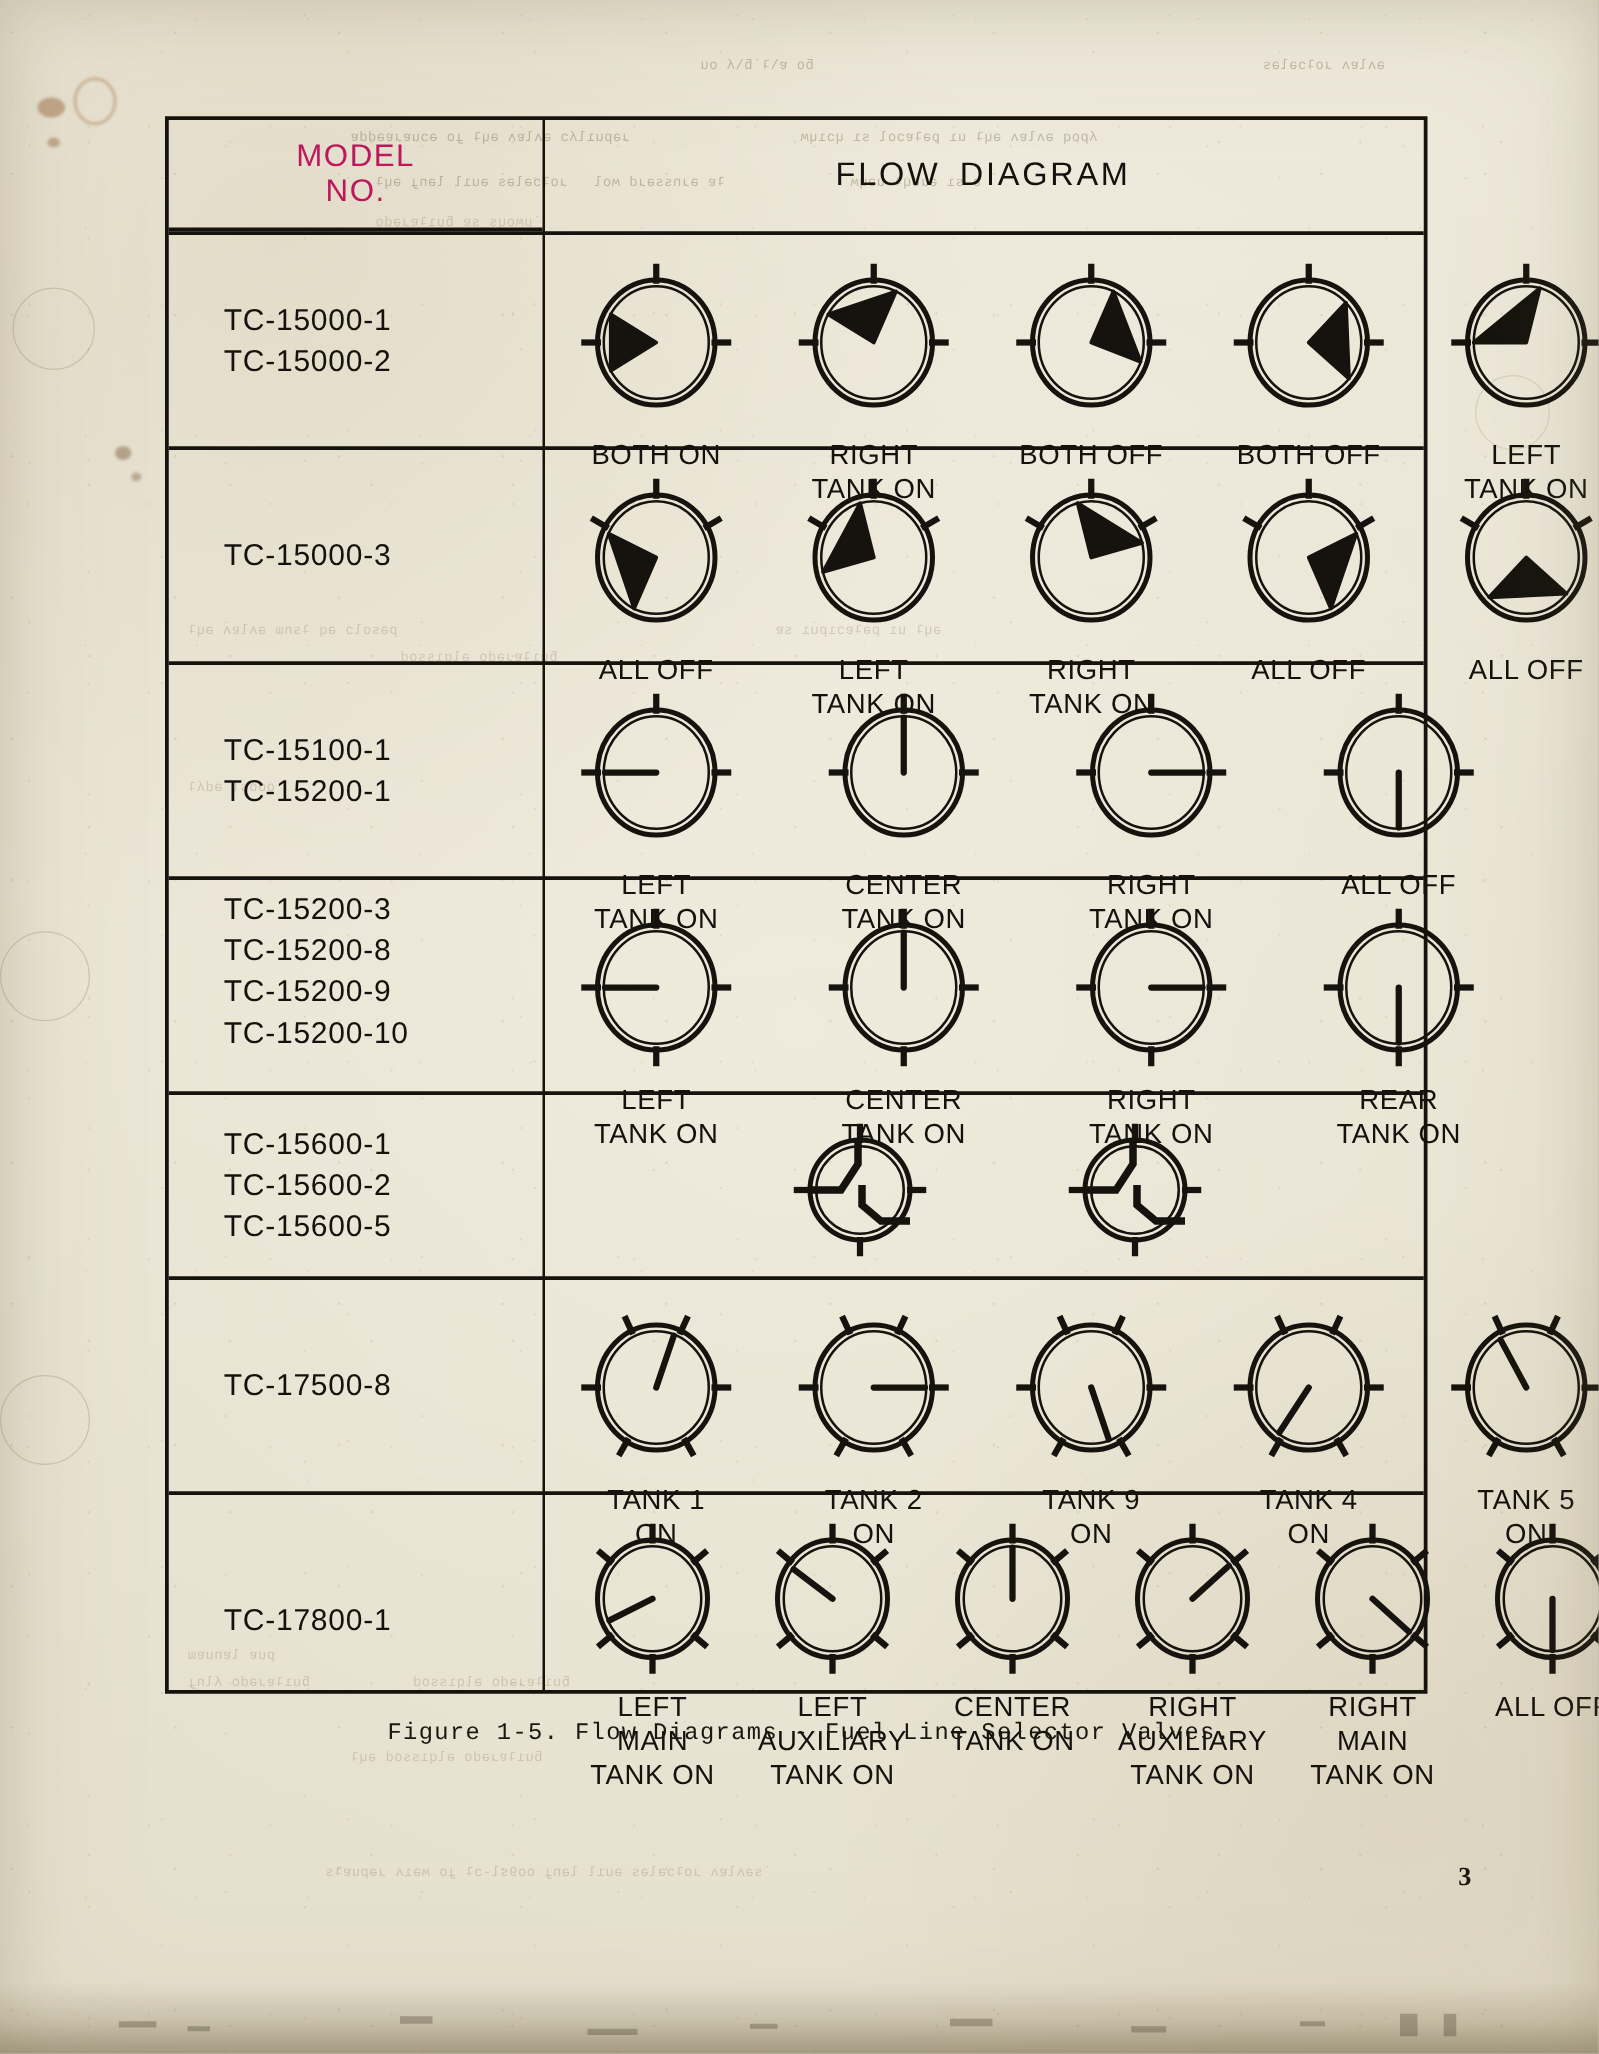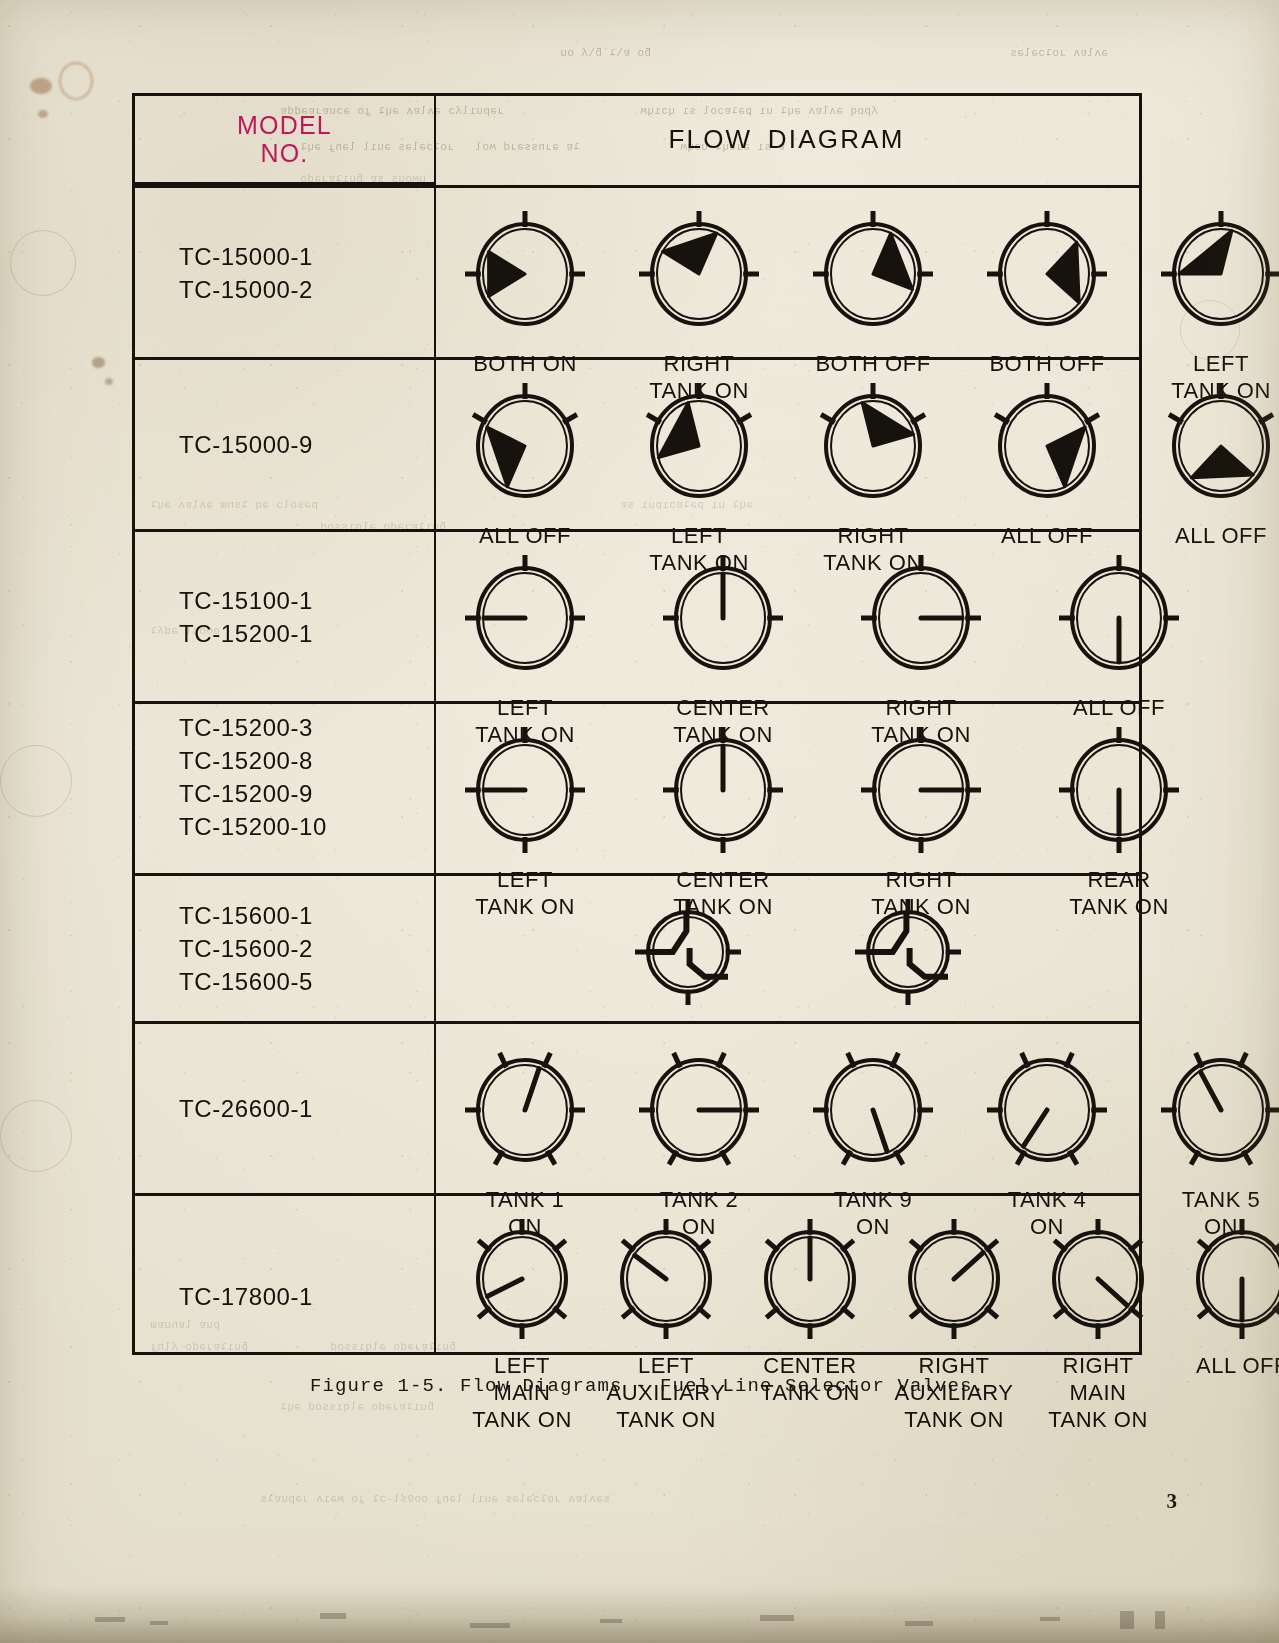--- a/index.html
+++ b/index.html
@@ -353,21 +353,21 @@
                 </svg>
               </div>
               <div class="valve-caption">LEFT
 TANK ON</div>
             </div>
           </div>
         </div>
         <div class="row-rule" style="top: 261px;"></div>
         <div class="vrow" style="top: 264px; height: 169px;">
           <div class="model-cell">
-            <span>TC-15000-9</span>
+            <span>TC-15000-3</span>
           </div>
           <div class="diagram-cell" style="padding-top: 14px; gap: 18px;">
             <div class="valve-item" style="margin-left: 0px;">
               <div>
                 <svg width="138" height="144" viewBox="0 0 138 144">
                   <line x1="69" y1="25" x2="69" y2="9" stroke="#16130e" stroke-width="5" stroke-linecap="butt"></line>
                   <line x1="30.738997660803506" y1="48.5" x2="17.038475772933687" y2="40.49999999999999" stroke="#16130e" stroke-width="5" stroke-linecap="butt"></line>
                   <line x1="107.2610023391965" y1="48.5" x2="120.96152422706632" y2="40.5" stroke="#16130e" stroke-width="5" stroke-linecap="butt"></line>
                   <ellipse cx="69" cy="72" rx="47" ry="50" fill="none" stroke="#16130e" stroke-width="4"></ellipse>
                   <ellipse cx="69" cy="72" rx="42" ry="45" fill="none" stroke="#16130e" stroke-width="2"></ellipse>
@@ -605,21 +605,21 @@
                     <path d="M 63.6 58 L 63.6 74 L 78.8 86.8 L 102 86.8"></path>
                   </g>
                 </svg>
               </div>
             </div>
           </div>
         </div>
         <div class="row-rule" style="top: 925px;"></div>
         <div class="vrow" style="top: 928px; height: 169px;">
           <div class="model-cell">
-            <span>TC-26600-1</span>
+            <span>TC-17500-8</span>
           </div>
           <div class="diagram-cell" style="padding-top: 14px; gap: 18px;">
             <div class="valve-item" style="margin-left: 0px;">
               <div>
                 <svg width="138" height="144" viewBox="0 0 138 144">
                   <line x1="87.67127480370411" y1="29.40353400927745" x2="94.35709570444197" y2="14.902609416691057" stroke="#16130e" stroke-width="5" stroke-linecap="butt"></line>
                   <line x1="113.18" y1="72" x2="129" y2="72" stroke="#16130e" stroke-width="5" stroke-linecap="butt"></line>
                   <line x1="91.09" y1="112.70319397786861" x2="99" y2="126.55960043841964" stroke="#16130e" stroke-width="5" stroke-linecap="butt"></line>
                   <line x1="46.91000000000001" y1="112.70319397786862" x2="39.000000000000014" y2="126.55960043841964" stroke="#16130e" stroke-width="5" stroke-linecap="butt"></line>
                   <line x1="24.82" y1="72" x2="9" y2="72.00000000000001" stroke="#16130e" stroke-width="5" stroke-linecap="butt"></line>

